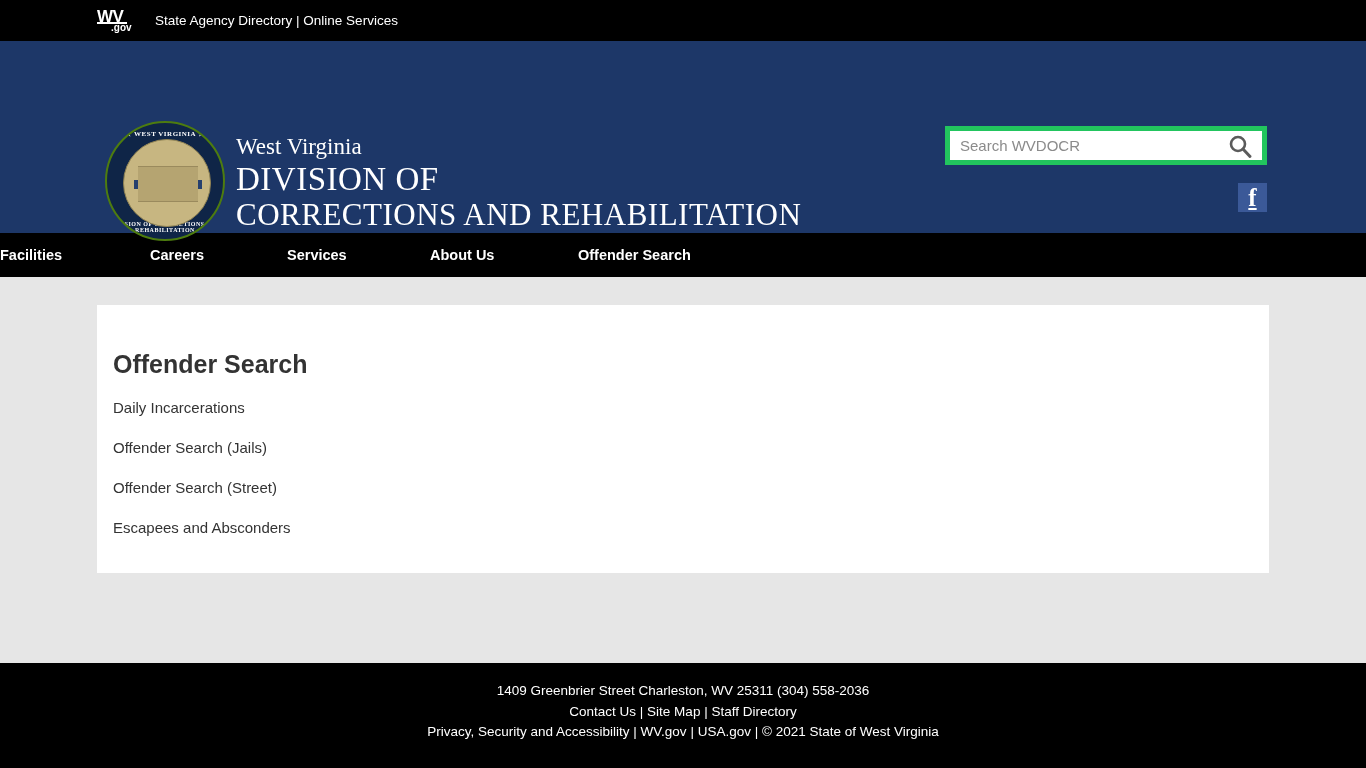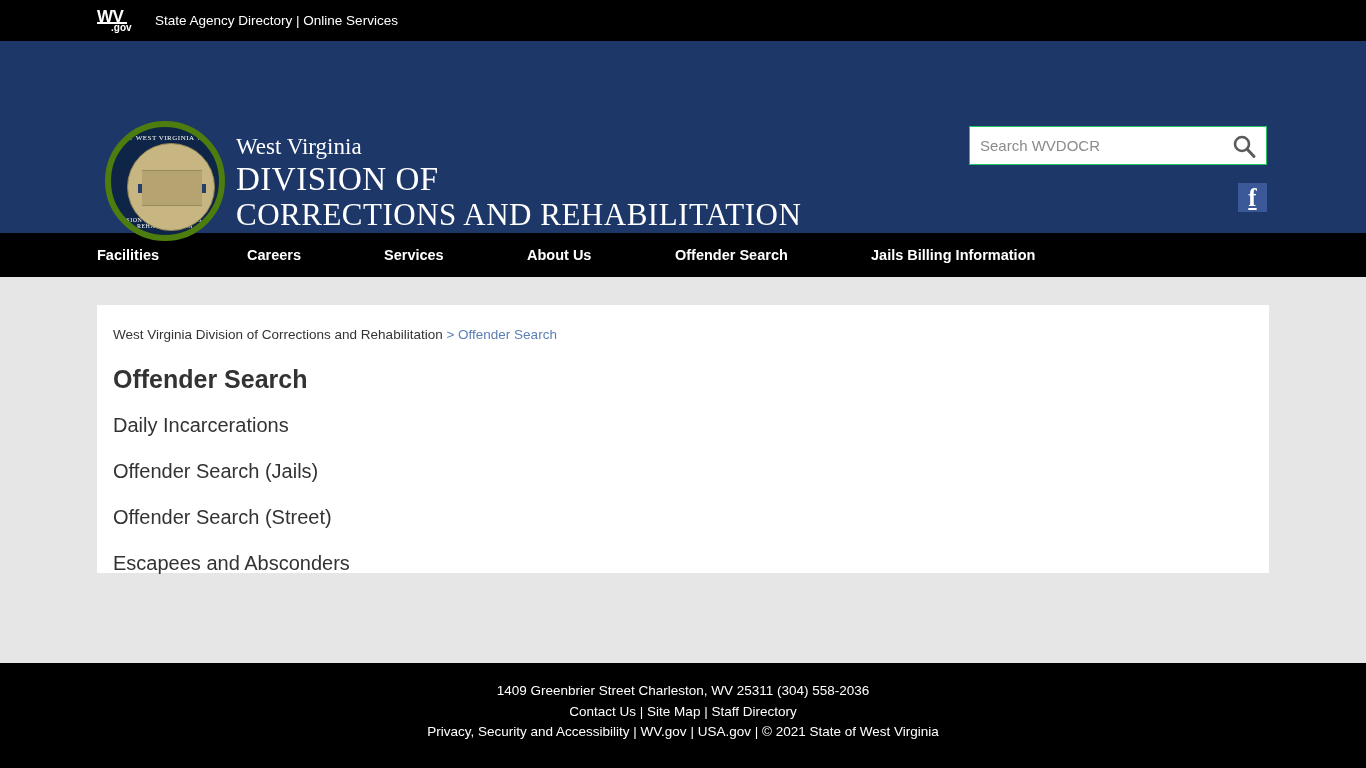--- a/index.html
+++ b/index.html
@@ -60,22 +60,23 @@
     height: 192px;
     background: #1d3768;
     position: relative;
   }
   .seal {
     position: absolute;
     left: 105px; top: 80px;
     width: 120px; height: 120px;
     border-radius: 50%;
     background: #0f2547;
-    border: 6px solid #4d7c0f;
+    border: 2px solid #4d7c0f;
     overflow: hidden;
+    font-weight: bold;
   }
   .seal .ring-text {
     position: absolute;
     inset: 0;
     color: #ffffff;
     font-family: "Liberation Serif", serif;
     font-size: 7px;
     letter-spacing: 0.5px;
   }
   .seal .rt-top {
@@ -131,23 +132,23 @@
   .title-big2 {
     font-family: "Liberation Serif", serif;
     font-size: 31px;
     line-height: 36px;
     letter-spacing: 0.5px;
   }
 
   .search-wrap {
     position: absolute;
     right: 99px; top: 85px;
-    width: 298px; height: 39px;
+    width: 322px; height: 39px;
     background: #ffffff;
-    border: 1px solid #22c55e;
+    border: 5px solid #22c55e;
     display: flex;
     align-items: center;
   }
   .search-input {
     flex: 1;
     height: 100%;
     border: none;
     outline: none;
     padding: 0 10px;
     font-size: 15px;
@@ -178,21 +179,20 @@
     text-align: center;
     cursor: pointer;
   }
 
   
   .nav {
     height: 44px;
     background: #000000;
     display: flex;
     align-items: center;
-    padding-left: 97px;
   }
   .nav a {
     color: #ffffff;
     text-decoration: none;
     font-size: 14.5px;
     font-weight: bold;
     margin-right: 0;
     display: inline-block;
   }
   .nav-item { margin-right: 0; }
@@ -223,21 +223,21 @@
   }
   .breadcrumb .current { color: #5b7fb5; }
   h1.page-title {
     font-size: 25px;
     color: #333333;
     margin: 23px 0 20px 0;
     font-weight: bold;
   }
   .link-list a {
     display: block;
-    font-size: 20px;
+    font-size: 15px;
     color: #333333;
     text-decoration: none;
     margin-bottom: 23px;
   }
 
   
   .footer {
     background: #000000;
     height: 117px;
     color: #ffffff;
@@ -295,29 +295,24 @@
     <span>f</span>
   </a>
 </div>
 
 <div class="nav">
   <span class="nav-item"><a href="#">Facilities</a></span>
   <span class="nav-item"><a href="#">Careers</a></span>
   <span class="nav-item"><a href="#">Services</a></span>
   <span class="nav-item"><a href="#">About Us</a></span>
   <span class="nav-item"><a href="#">Offender Search</a></span>
-  <span class="nav-item"><a href="#">Jails Billing Information</a></span>
 </div>
 
 <div class="page">
   <div class="card">
-    <div class="breadcrumb">
-      <span>West Virginia Division of Corrections and Rehabilitation</span>
-      <span class="current">&gt; Offender Search</span>
-    </div>
 
     <h1 class="page-title">Offender Search</h1>
 
     <div class="link-list">
       <a href="#">Daily Incarcerations</a>
       <a href="#">Offender Search (Jails)</a>
       <a href="#">Offender Search (Street)</a>
       <a href="#">Escapees and Absconders</a>
     </div>
   </div>

